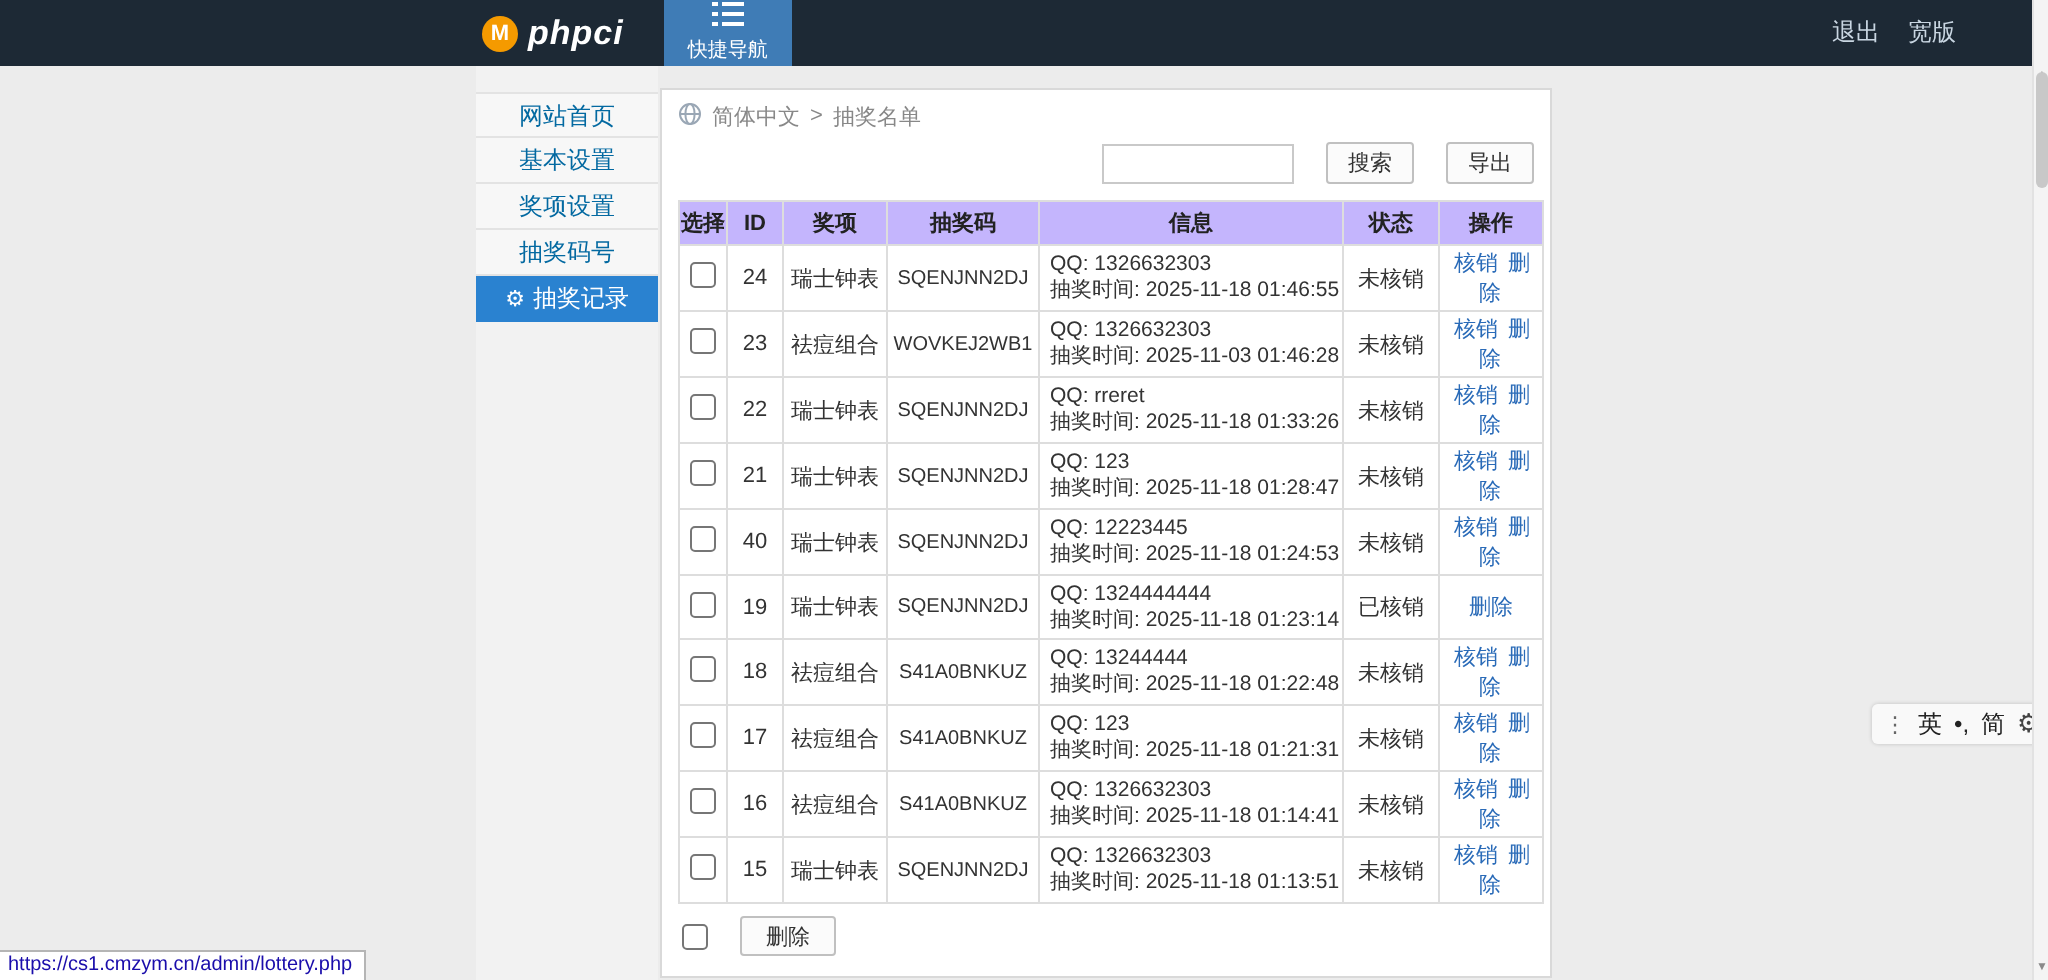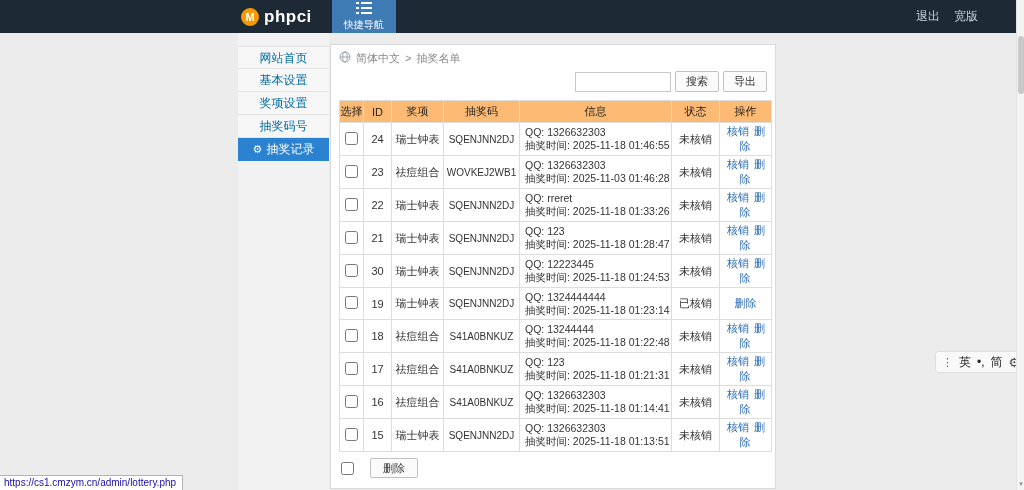--- a/index.html
+++ b/index.html
@@ -9,21 +9,21 @@
     background:#ececec; position:relative; font-size:12px; color:#333;
   }
 
   
   .topbar { position:absolute; top:0; left:0; width:1024px; height:33px;
     background:#1d2935; display:flex; align-items:stretch; z-index:5; }
   .brand { display:flex; align-items:center; margin-left:241px; gap:5px; cursor:pointer; }
   .logo-badge { width:18px; height:18px; border-radius:50%; background:#f59a00;
     color:#fff; font-weight:bold; font-size:11px; display:flex;
     align-items:center; justify-content:center; }
-  .logo-text { color:#fff; font-size:17px; font-weight:bold; letter-spacing:.5px; }
+  .logo-text { color:#fff; font-size:17px; font-weight:bold; font-style:italic; letter-spacing:.5px; }
   .nav-tab { margin-left:20px; width:64px; background:#3f7cb6; color:#fff;
     display:flex; flex-direction:column; align-items:center; justify-content:center;
     gap:2px; font-size:10px; cursor:pointer; }
   .topbar-links { position:absolute; right:46px; top:0; height:33px;
     display:flex; align-items:center; gap:14px; }
   .topbar-links a { color:#c9d6e2; font-size:12px; text-decoration:none; cursor:pointer; }
 
   
   .sidebar { position:absolute; left:238px; top:33px; width:91px; bottom:0;
     background:#f2f2f2; padding-top:13px; }
@@ -32,28 +32,28 @@
   .side-item:first-child { border-top:1px solid #e3e3e3; }
   .side-item.active { background:#2a82d0; color:#fff; border-color:#2a82d0; }
   .side-item .gear { margin-right:4px; font-size:11px; }
 
   
   .panel { position:absolute; left:330px; top:44px; width:446px; height:445px;
     background:#fff; border:1px solid #d9d9d9; padding:4px 8px; overflow:hidden; }
   .breadcrumb { display:flex; align-items:center; gap:5px; color:#888;
     font-size:11px; height:18px; }
   .toolbar { display:flex; justify-content:flex-end; align-items:center;
-    gap:4px; margin:4px 0 8px; }
+    gap:16px; margin:4px 0 8px; }
   .search-input { width:96px; height:20px; border:1px solid #c9c9c9; padding:0 4px; font-size:11px; }
   .btn { height:21px; padding:0 10px; background:#fbfbfb; border:1px solid #c0c0c0;
     border-radius:2px; font-size:11px; color:#333; cursor:pointer; }
 
   table { width:100%; border-collapse:collapse; table-layout:fixed; }
-  th { border:1px solid #ddd; height:22px; font-size:11px; font-weight:normal;
-    color:#222; background:#fdba74; text-align:center; }
+  th { border:1px solid #ddd; height:22px; font-size:11px; font-weight:bold;
+    color:#222; background:#c4b5fd; text-align:center; }
   td { border:1px solid #ddd; height:32px; font-size:11px; text-align:center;
     padding:1px 2px; overflow:hidden; }
   td.info { text-align:left; padding:2px 5px; font-size:10.5px; line-height:13px; white-space:nowrap; }
   td.code { font-size:10px; }
   a.op { color:#2a6bb8; text-decoration:none; margin:0 1px; font-size:11px; cursor:pointer; }
 
   .table-footer { display:flex; align-items:center; gap:16px; padding:6px 2px 4px; }
   .del-btn { height:20px; padding:0 12px; }
 
   .pagination { display:flex; justify-content:center; align-items:center;
@@ -228,21 +228,21 @@
           <div>抽奖时间: 2025-11-18 01:28:47</div>
         </td>
         <td>未核销</td>
         <td>
           <a class="op">核销</a>
           <a class="op">删除</a>
         </td>
       </tr>
       <tr>
         <td><input type="checkbox" style=""></td>
-        <td>30</td>
+        <td>40</td>
         <td>瑞士钟表</td>
         <td class="code">SQENJNN2DJ</td>
         <td class="info">
           <div>QQ: 12223445</div>
           <div>抽奖时间: 2025-11-18 01:24:53</div>
         </td>
         <td>未核销</td>
         <td>
           <a class="op">核销</a>
           <a class="op">删除</a>

